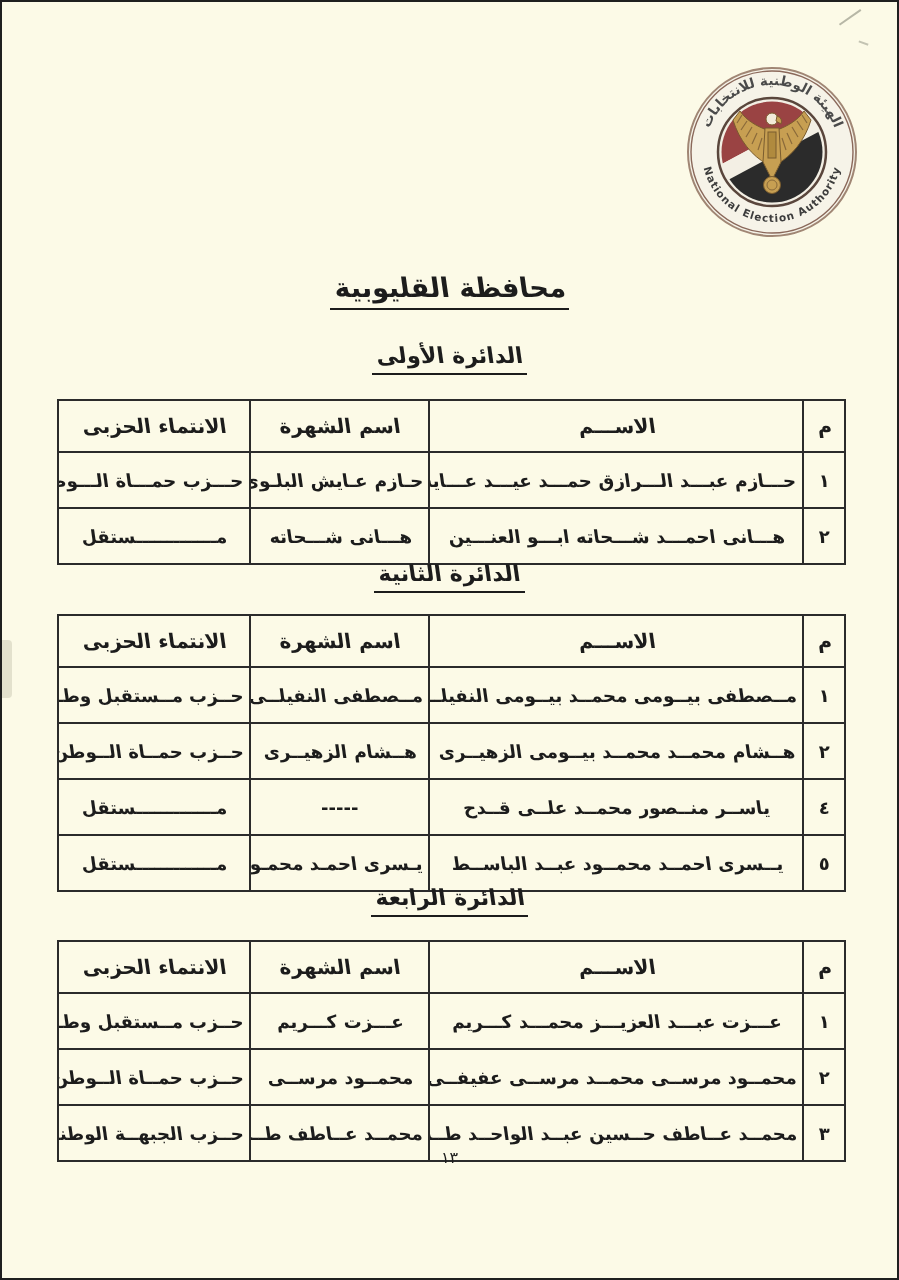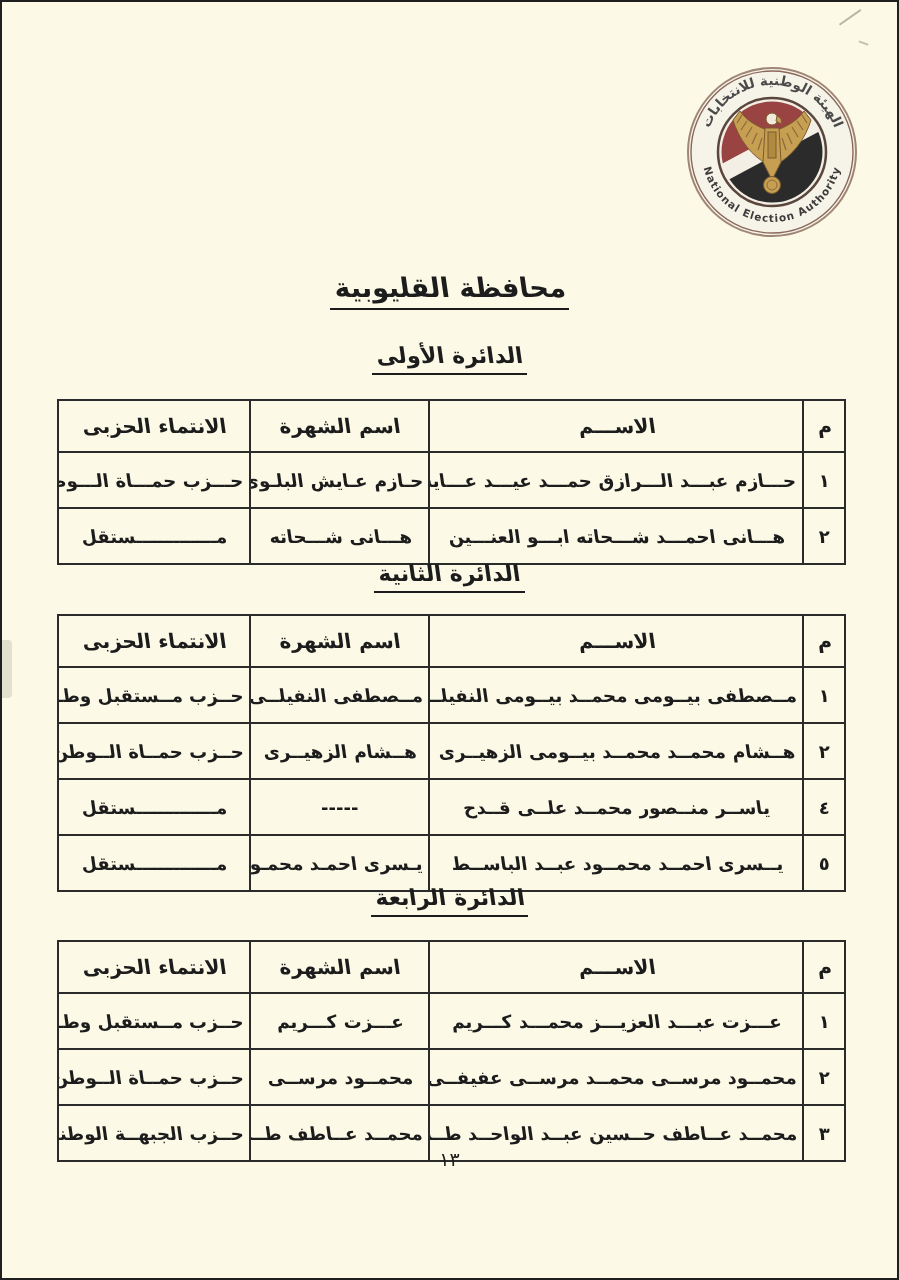--- a/index.html
+++ b/index.html
@@ -34,21 +34,21 @@
     border:2px solid #2b2b2b;
     text-align:center;vertical-align:middle;
     padding:2px 6px;
     font-weight:bold;
     overflow:hidden;white-space:nowrap;
   }
   table.roster th{height:46px;font-size:20px;}
   table.roster td{height:50px;font-size:18px;}
   td.num{font-size:16px;font-weight:bold;}
   
-  .page-number{top:1146px;font-size:19px;letter-spacing:2px;}
+  .page-number{top:1146px;font-size:16px;letter-spacing:2px;}
   
   .speck{position:absolute;background:transparent;}
   .speck-a{top:14px;left:836px;width:26px;height:3px;border-top:2px solid #b7b7a6;transform:rotate(-35deg);}
   .speck-b{top:40px;left:856px;width:10px;height:3px;border-top:2px solid #c3c3b2;transform:rotate(20deg);}
   .speck-c{top:638px;left:0px;width:10px;height:58px;background:#d9d6c2;opacity:.7;border-radius:0 4px 4px 0;}
 </style>
 </head>
 <body>
 
 <div class="page">

